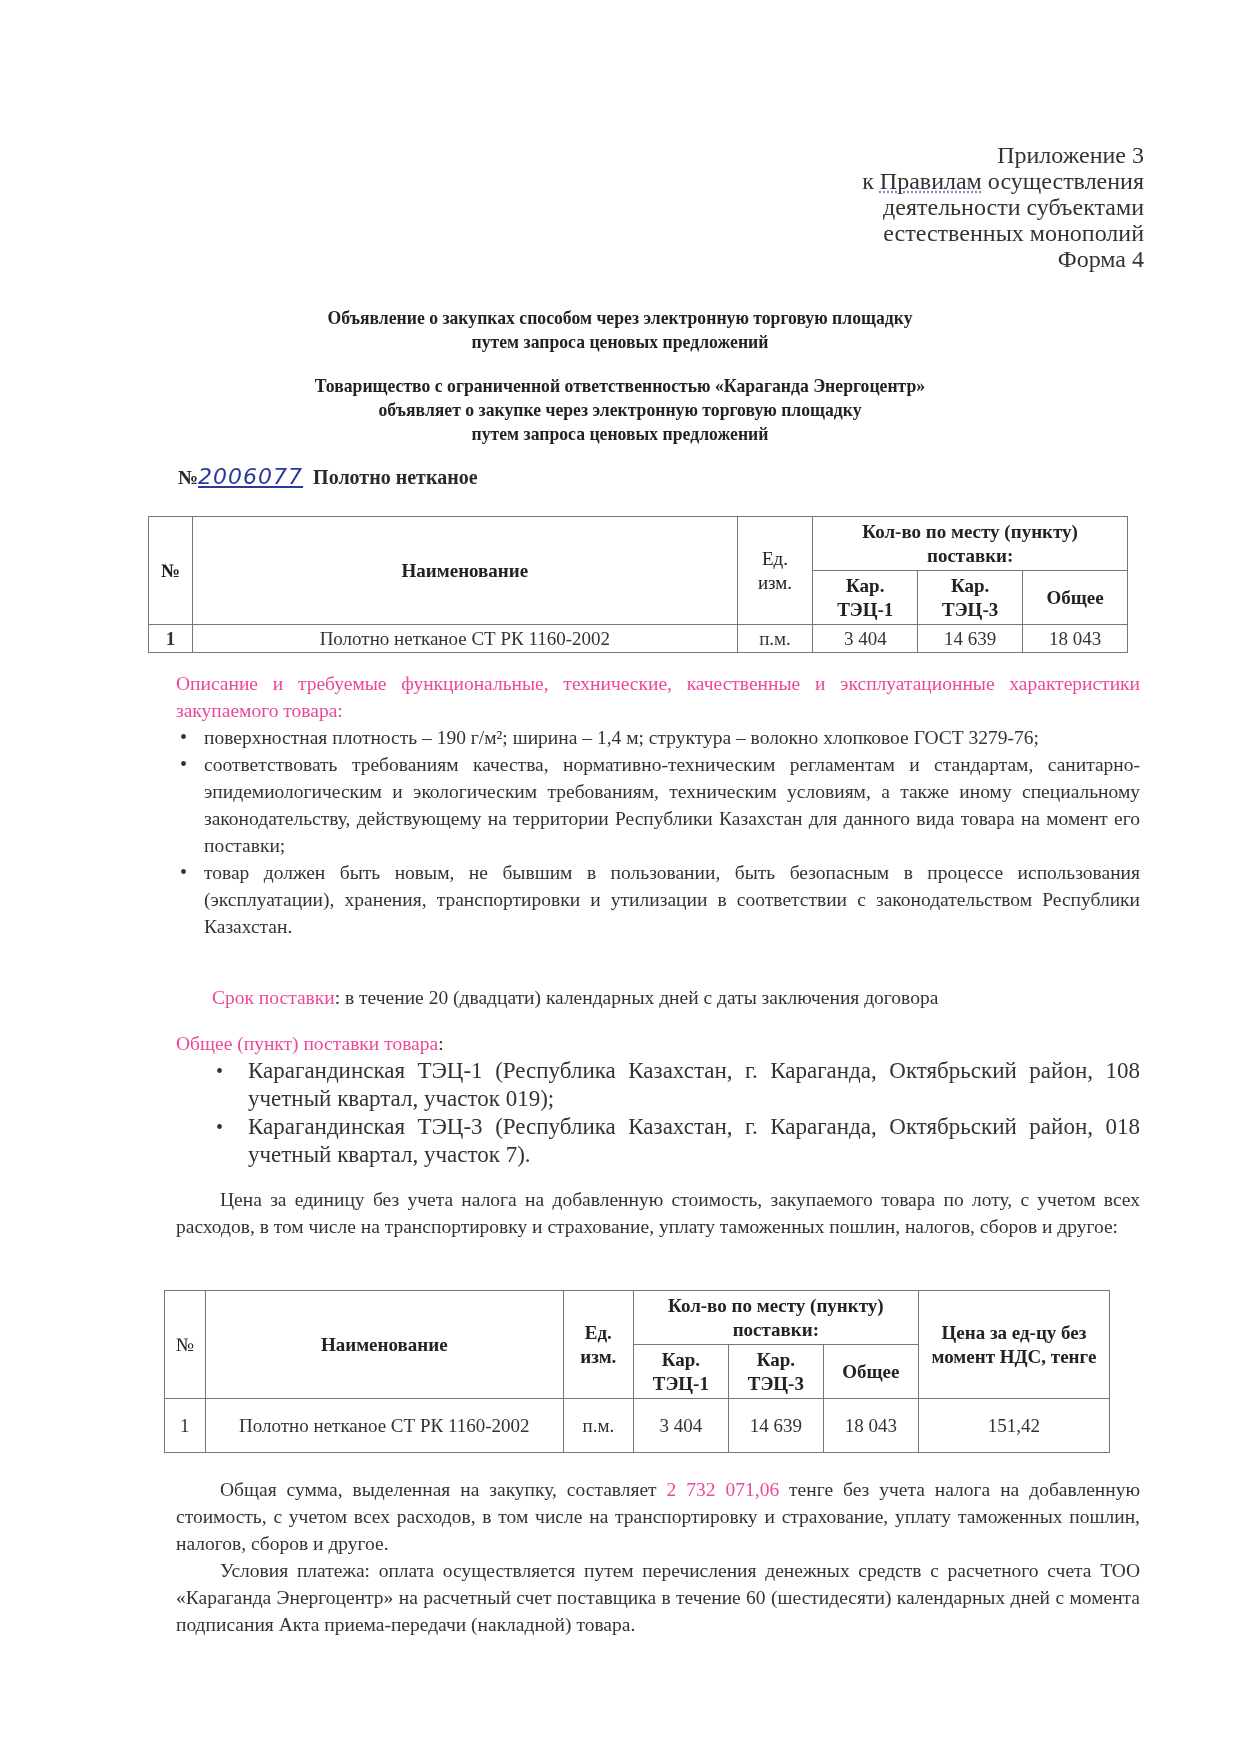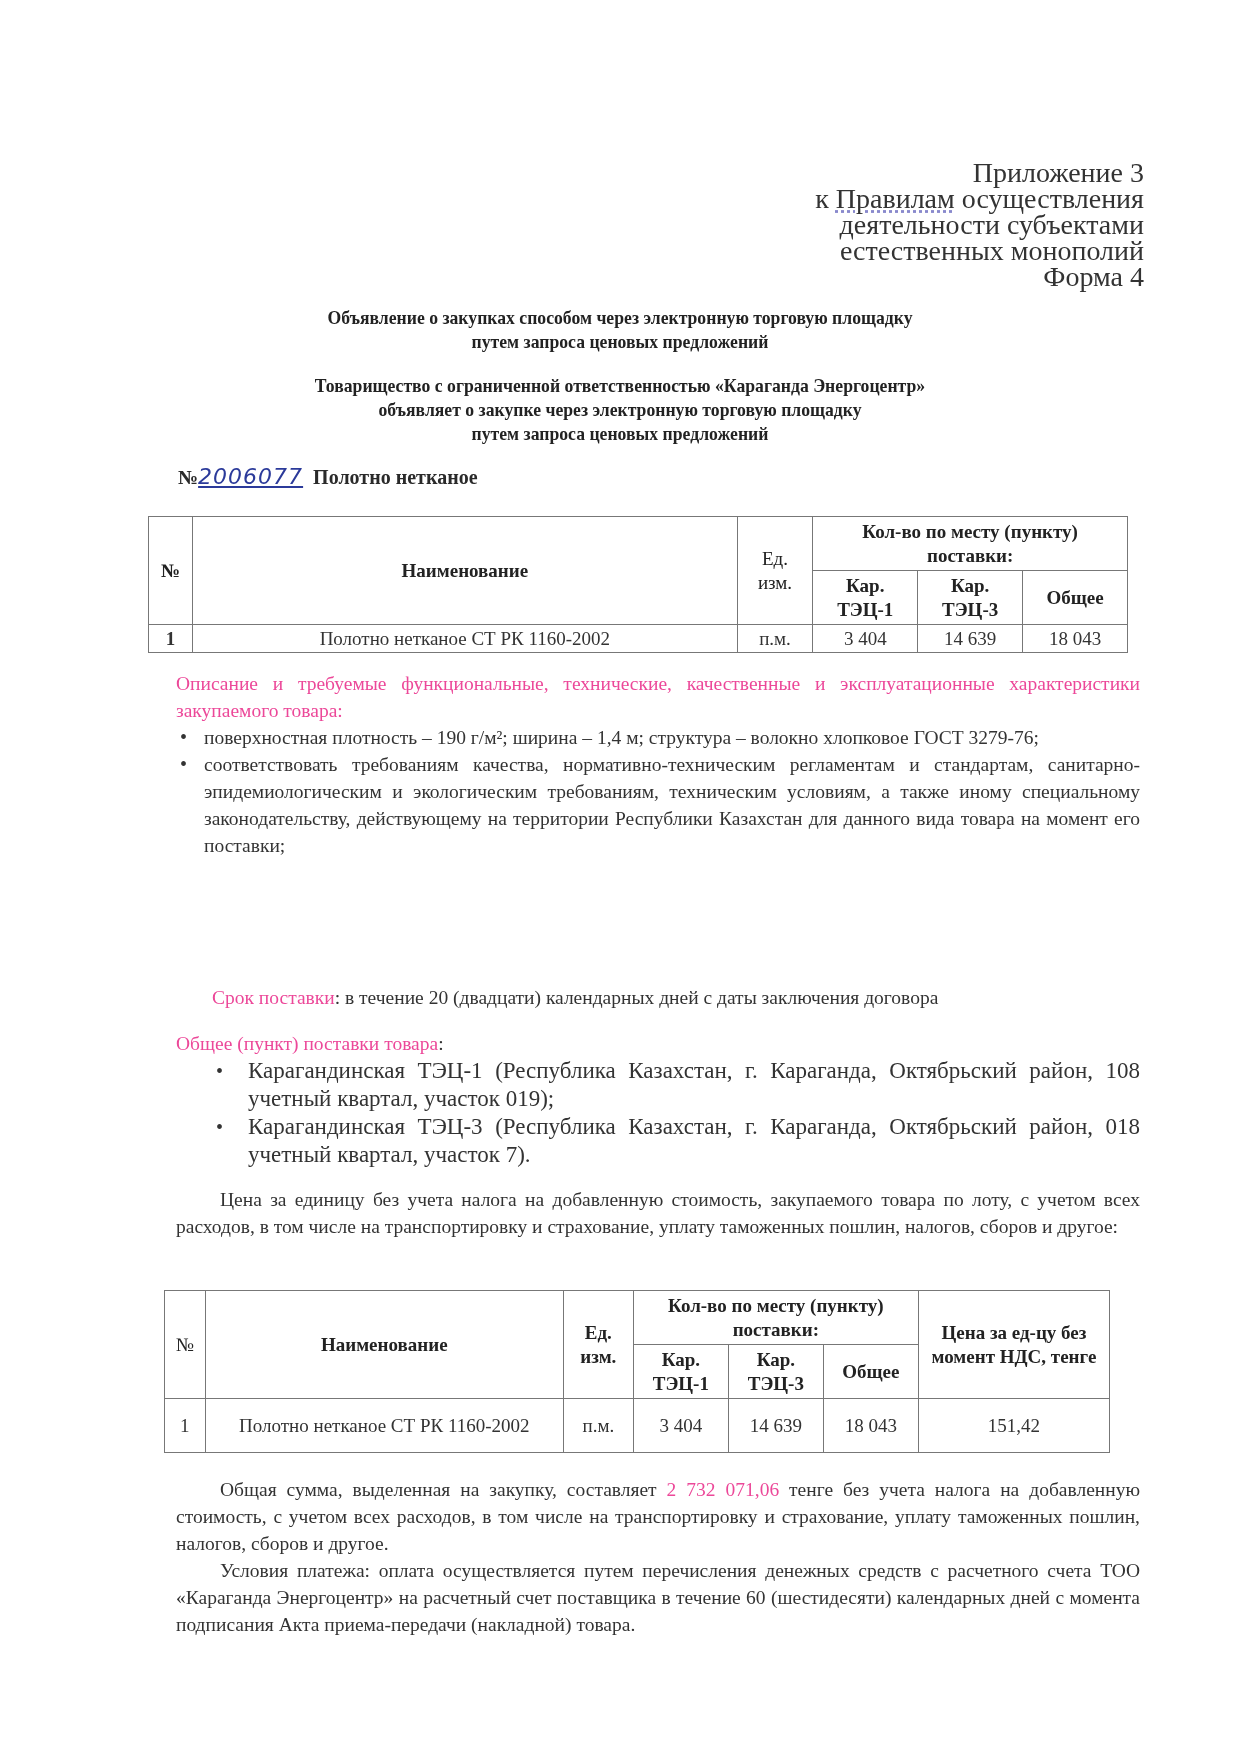--- a/index.html
+++ b/index.html
@@ -1,21 +1,21 @@
 <!DOCTYPE html>
 <html><head>
 <meta charset="utf-8">
 <style>
   html, body { margin: 0; padding: 0; background: #ffffff; }
   body { width: 1240px; height: 1754px; position: relative; overflow: hidden;
          font-family: "Liberation Serif", "DejaVu Serif", serif; color: #2a2a2a; }
   .page { position: absolute; left: 0; top: 0; width: 1240px; height: 1754px; }
 
-  .appendix { position: absolute; right: 96px; top: 160px; text-align: right;
-              font-size: 28px; line-height: 26px; color: #333; }
+  .appendix { position: absolute; right: 96px; top: 142px; text-align: right;
+              font-size: 24px; line-height: 26px; color: #333; }
   .appendix .u { text-decoration: underline dotted #8888cc; }
 
   .title-block { position: absolute; left: 150px; width: 940px; text-align: center;
                  font-weight: bold; font-size: 19px; line-height: 24px; color: #222;
                  transform: scaleX(0.93); transform-origin: center; }
   .t1 { top: 306px; }
   .t2 { top: 374px; }
 
   .lot-line { position: absolute; left: 178px; top: 464px; font-size: 20px; font-weight: bold; }
   .lot-line .num-sign { font-weight: bold; }
@@ -91,20 +91,21 @@
       <td>18 043</td>
     </tr>
   </tbody>
     </table>
 
   <div class="para" style="top:670px;">
     <div class="bold">Описание и требуемые функциональные, технические, качественные и эксплуатационные характеристики закупаемого товара:</div>
     <ul class="bul">
       <li>поверхностная плотность – 190 г/м²; ширина – 1,4 м; структура – волокно хлопковое ГОСТ 3279-76;</li>
       <li>соответствовать требованиям качества, нормативно-техническим регламентам и стандартам, санитарно-эпидемиологическим и экологическим требованиям, техническим условиям, а также иному специальному законодательству, действующему на территории Республики Казахстан для данного вида товара на момент его поставки;</li>
+      <li>товар должен быть новым, не бывшим в пользовании, быть безопасным в процессе использования (эксплуатации), хранения, транспортировки и утилизации в соответствии с законодательством Республики Казахстан.</li>
     </ul>
   </div>
 
   <div class="para" style="top:984px;margin-left:36px;">
     <span class="bold">Срок поставки</span><span>: в течение 20 (двадцати) календарных дней с даты заключения договора</span>
   </div>
 
   <div class="para" style="top:1030px;">
     <div><span class="bold">Общее (пункт) поставки товара</span><span>:</span></div>
     <ul class="bul bul2" style="font-size:23px;line-height:28px;">

